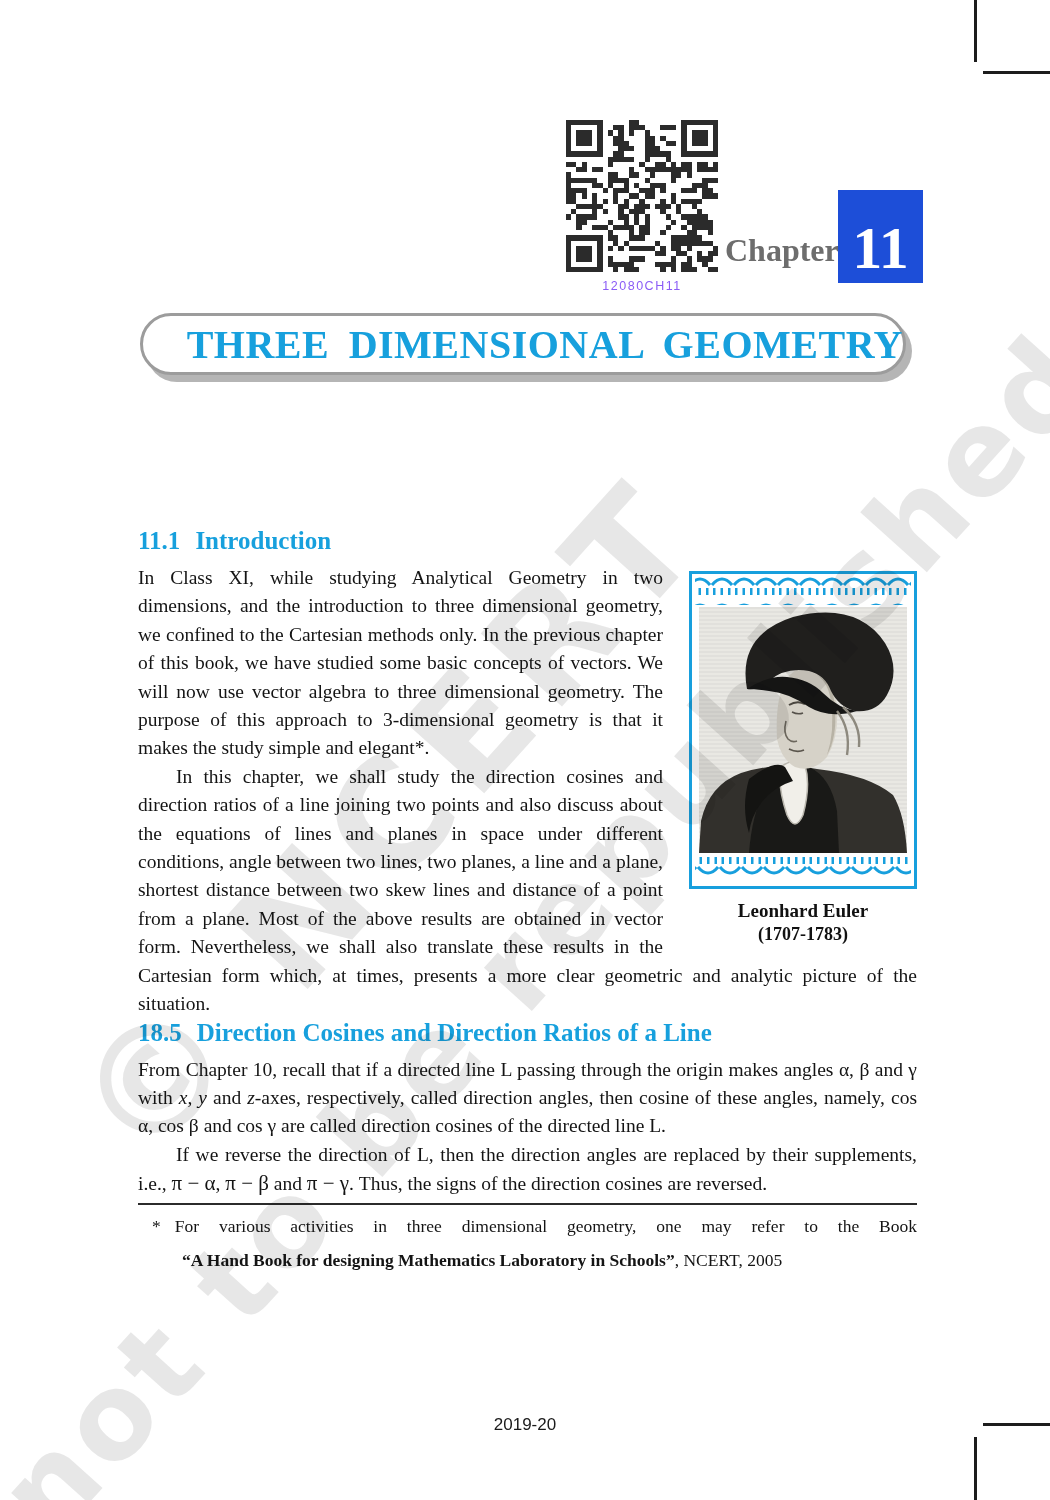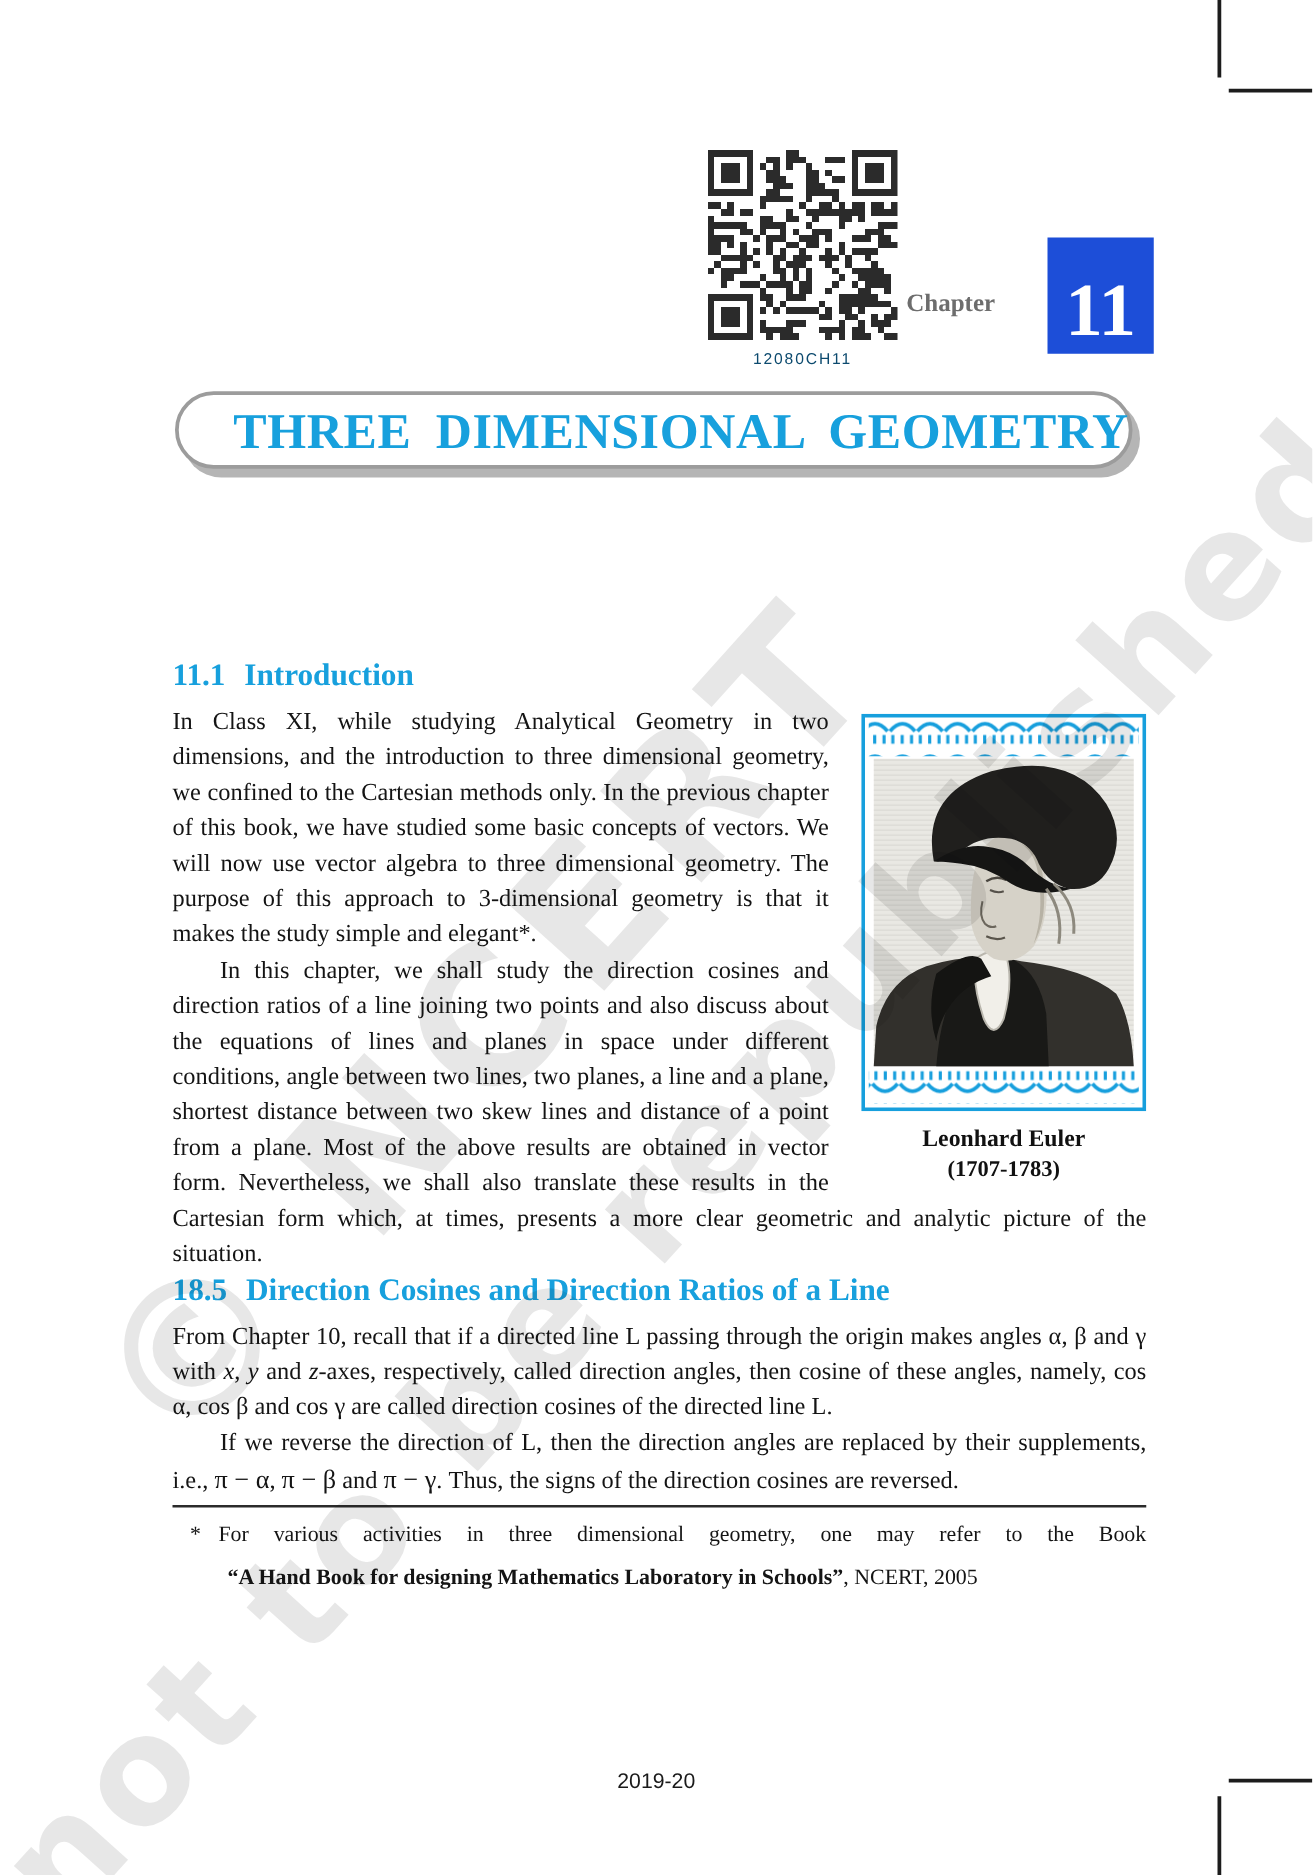--- a/index.html
+++ b/index.html
@@ -17,23 +17,23 @@
   .watermark{position:absolute;inset:0;pointer-events:none;z-index:5;mix-blend-mode:multiply;}
   .watermark span{position:absolute;font-family:"DejaVu Sans",sans-serif;font-weight:bold;
         color:rgba(120,120,120,0.18);white-space:nowrap;}
   .wm1{left:390px;top:820px;font-size:150px;letter-spacing:14px;
         transform:translate(-50%,-50%) rotate(-48deg);}
   .wm2{left:545px;top:935px;font-size:118px;letter-spacing:6px;
         transform:translate(-50%,-50%) rotate(-48deg);}
 
   
   .qr-wrap{position:absolute;left:563px;top:120px;width:158px;text-align:center;}
-  .qr-caption{font-family:"Liberation Sans",sans-serif;font-size:12.5px;color:#0c4a6e;
+  .qr-caption{font-family:"Liberation Sans",sans-serif;font-size:12.5px;color:#8b5cf6;
         letter-spacing:1.5px;margin-top:3px;}
-  .chapter-label{position:absolute;left:725px;top:232px;font-size:20px;font-weight:bold;color:#6d6d6d;}
+  .chapter-label{position:absolute;left:725px;top:232px;font-size:32px;font-weight:bold;color:#6d6d6d;}
   .chapter-box{position:absolute;left:838px;top:190px;width:85px;height:93px;background:#1d4ed8;
         display:flex;align-items:flex-end;justify-content:center;}
   .chapter-box span{color:#fff;font-size:60px;font-weight:bold;line-height:1;padding-bottom:5px;}
 
   .title-banner{position:absolute;left:140px;top:313px;width:760px;height:56px;background:#fff;
         border:3px solid #9c9c9c;border-radius:34px;box-shadow:6px 7px 0 #b5b5b5;
         display:flex;align-items:center;justify-content:flex-end;}
   .title-banner span{font-size:40px;font-weight:bold;color:#17a0dd;letter-spacing:0.5px;word-spacing:9px;white-space:nowrap;}
 
   

